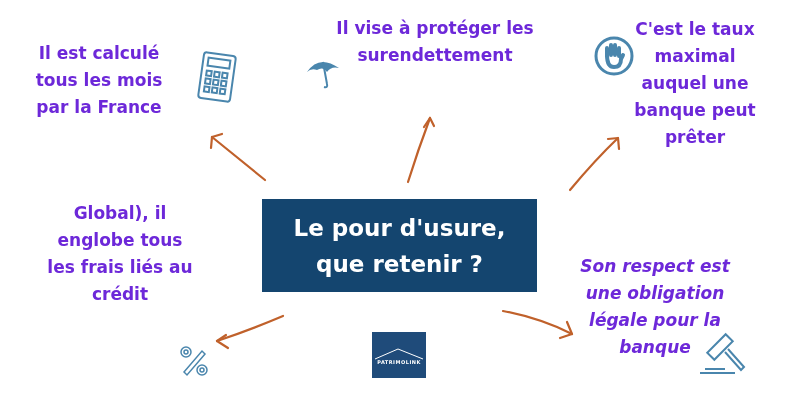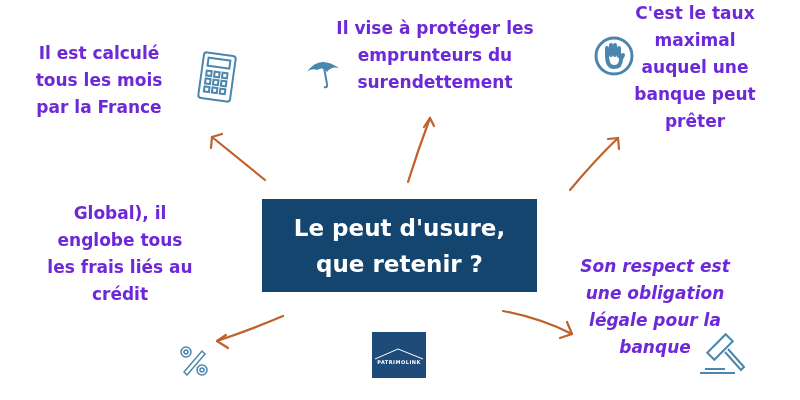--- a/index.html
+++ b/index.html
@@ -50,29 +50,28 @@
         <rect x="27" y="30" width="5" height="5"></rect>
        <rect x="11" y="38" width="5" height="5"></rect>
         <rect x="19" y="38" width="5" height="5"></rect>
         <rect x="27" y="38" width="5" height="5"></rect>
       </g>
   </g>
 </svg>
 
 <div class="txt" style="left:320px; top:15px; width:230px;">
   <div>Il vise à protéger les</div>
-  <div>emprunteurs du</div>
   <div>surendettement</div>
 </div>
 <svg class="icon" style="left:305px;top:52px" width="40" height="40" viewBox="0 0 40 40">
   <path d="M2 20 Q14 2 34 16 Q26 14 22 20 Q18 14 12 18 Q6 16 2 20Z" fill="#4a86ad"></path>
   <path d="M18 10 L22 32 Q23 36 19 35" stroke="#4a86ad" stroke-width="2" fill="none"></path>
 </svg>
 
-<div class="txt" style="left:620px; top:0; width:150px;">
+<div class="txt" style="left:620px; top:16px; width:150px;">
   <div>C'est le taux</div>
   <div>maximal</div>
   <div>auquel une</div>
   <div>banque peut</div>
   <div>prêter</div>
 </div>
 <svg class="icon" style="left:593px;top:35px" width="42" height="42" viewBox="0 0 42 42">
   <circle cx="21" cy="21" r="18" stroke="#4a86ad" stroke-width="3" fill="none"></circle>
   <path d="M14 22 V13 M18 20 V10 M22 20 V10 M26 21 V13 M14 20 Q14 32 21 32 Q28 32 28 24 L30 20" stroke="#4a86ad" stroke-width="4" fill="none" stroke-linecap="round"></path>
 </svg>
@@ -87,21 +86,21 @@
   <g stroke="#4a86ad" stroke-width="1.5" fill="none">
     <circle cx="8" cy="7" r="5"></circle>
       <circle cx="8" cy="7" r="2"></circle>
     <circle cx="24" cy="25" r="5"></circle>
       <circle cx="24" cy="25" r="2"></circle>
     <path d="M6 27 L24 6 L27 9 L9 30 Z"></path>
   </g>
 </svg>
 
 <div class="center-box">
-  <div>Le peut d'usure,</div>
+  <div>Le pour d'usure,</div>
   <div>que retenir ?</div>
 </div>
 
 <div class="txt" style="left:565px; top:253px; width:180px;font-style:italic;">
   <div>Son respect est</div>
   <div>une obligation</div>
   <div>légale pour la</div>
   <div>banque</div>
 </div>
 <svg class="icon" style="left:695px;top:328px" width="60" height="50" viewBox="0 0 60 50">

